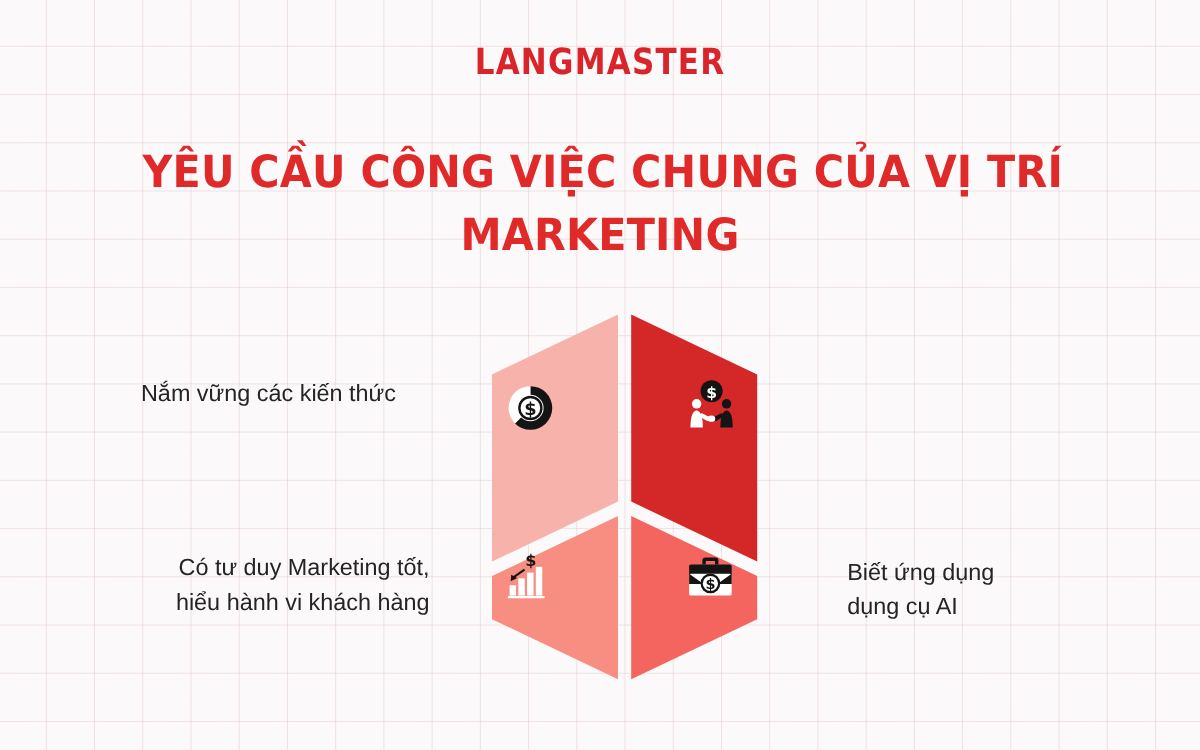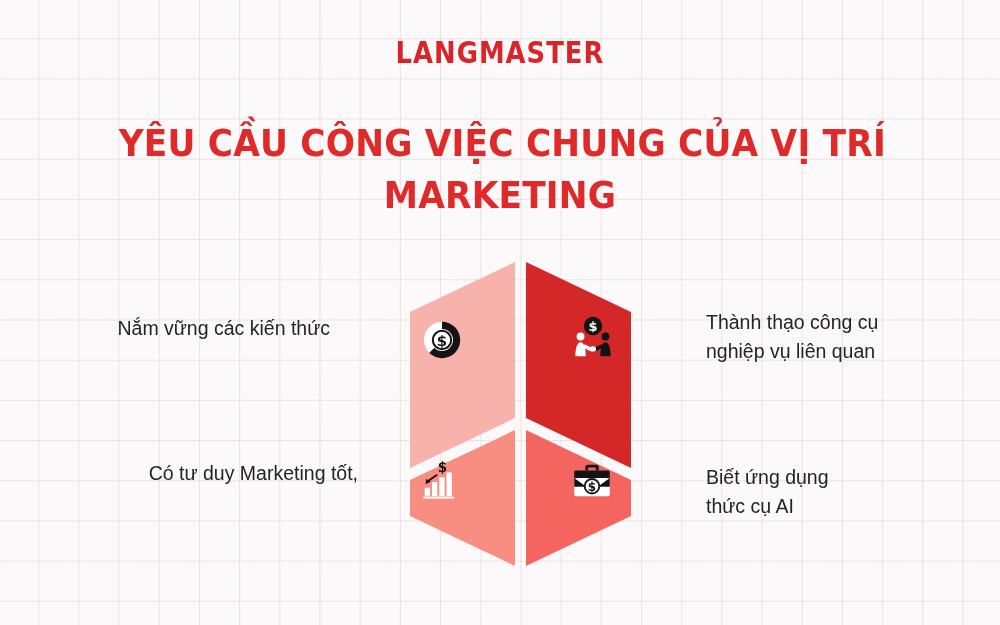--- a/index.html
+++ b/index.html
@@ -181,25 +181,22 @@
       </svg>
     </div>
   </div>
 
   <div class="side-label label-left" id="label-knowledge" style="color: rgb(36, 36, 36);">
     <span class="lline">Nắm vững các kiến thức</span>
   </div>
 
   <div class="side-label label-left" id="label-mindset" style="color: rgb(36, 36, 36);">
     <span class="lline">Có tư duy Marketing tốt,</span>
-  </div>
-
-  <div class="side-label label-right" id="label-tools" style="color: rgb(36, 36, 36);">
-    <span class="lline">Thành thạo công cụ</span>
-    <span class="lline">nghiệp vụ liên quan</span>
-  </div>
+    <span class="lline">hiểu hành vi khách hàng</span>
+  </div>
+
 
   <div class="side-label label-right" id="label-ai" style="color: rgb(36, 36, 36);">
     <span class="lline">Biết ứng dụng</span>
-    <span class="lline">thức cụ AI</span>
+    <span class="lline">dụng cụ AI</span>
   </div>
 
 </div>
 
 </body></html>

